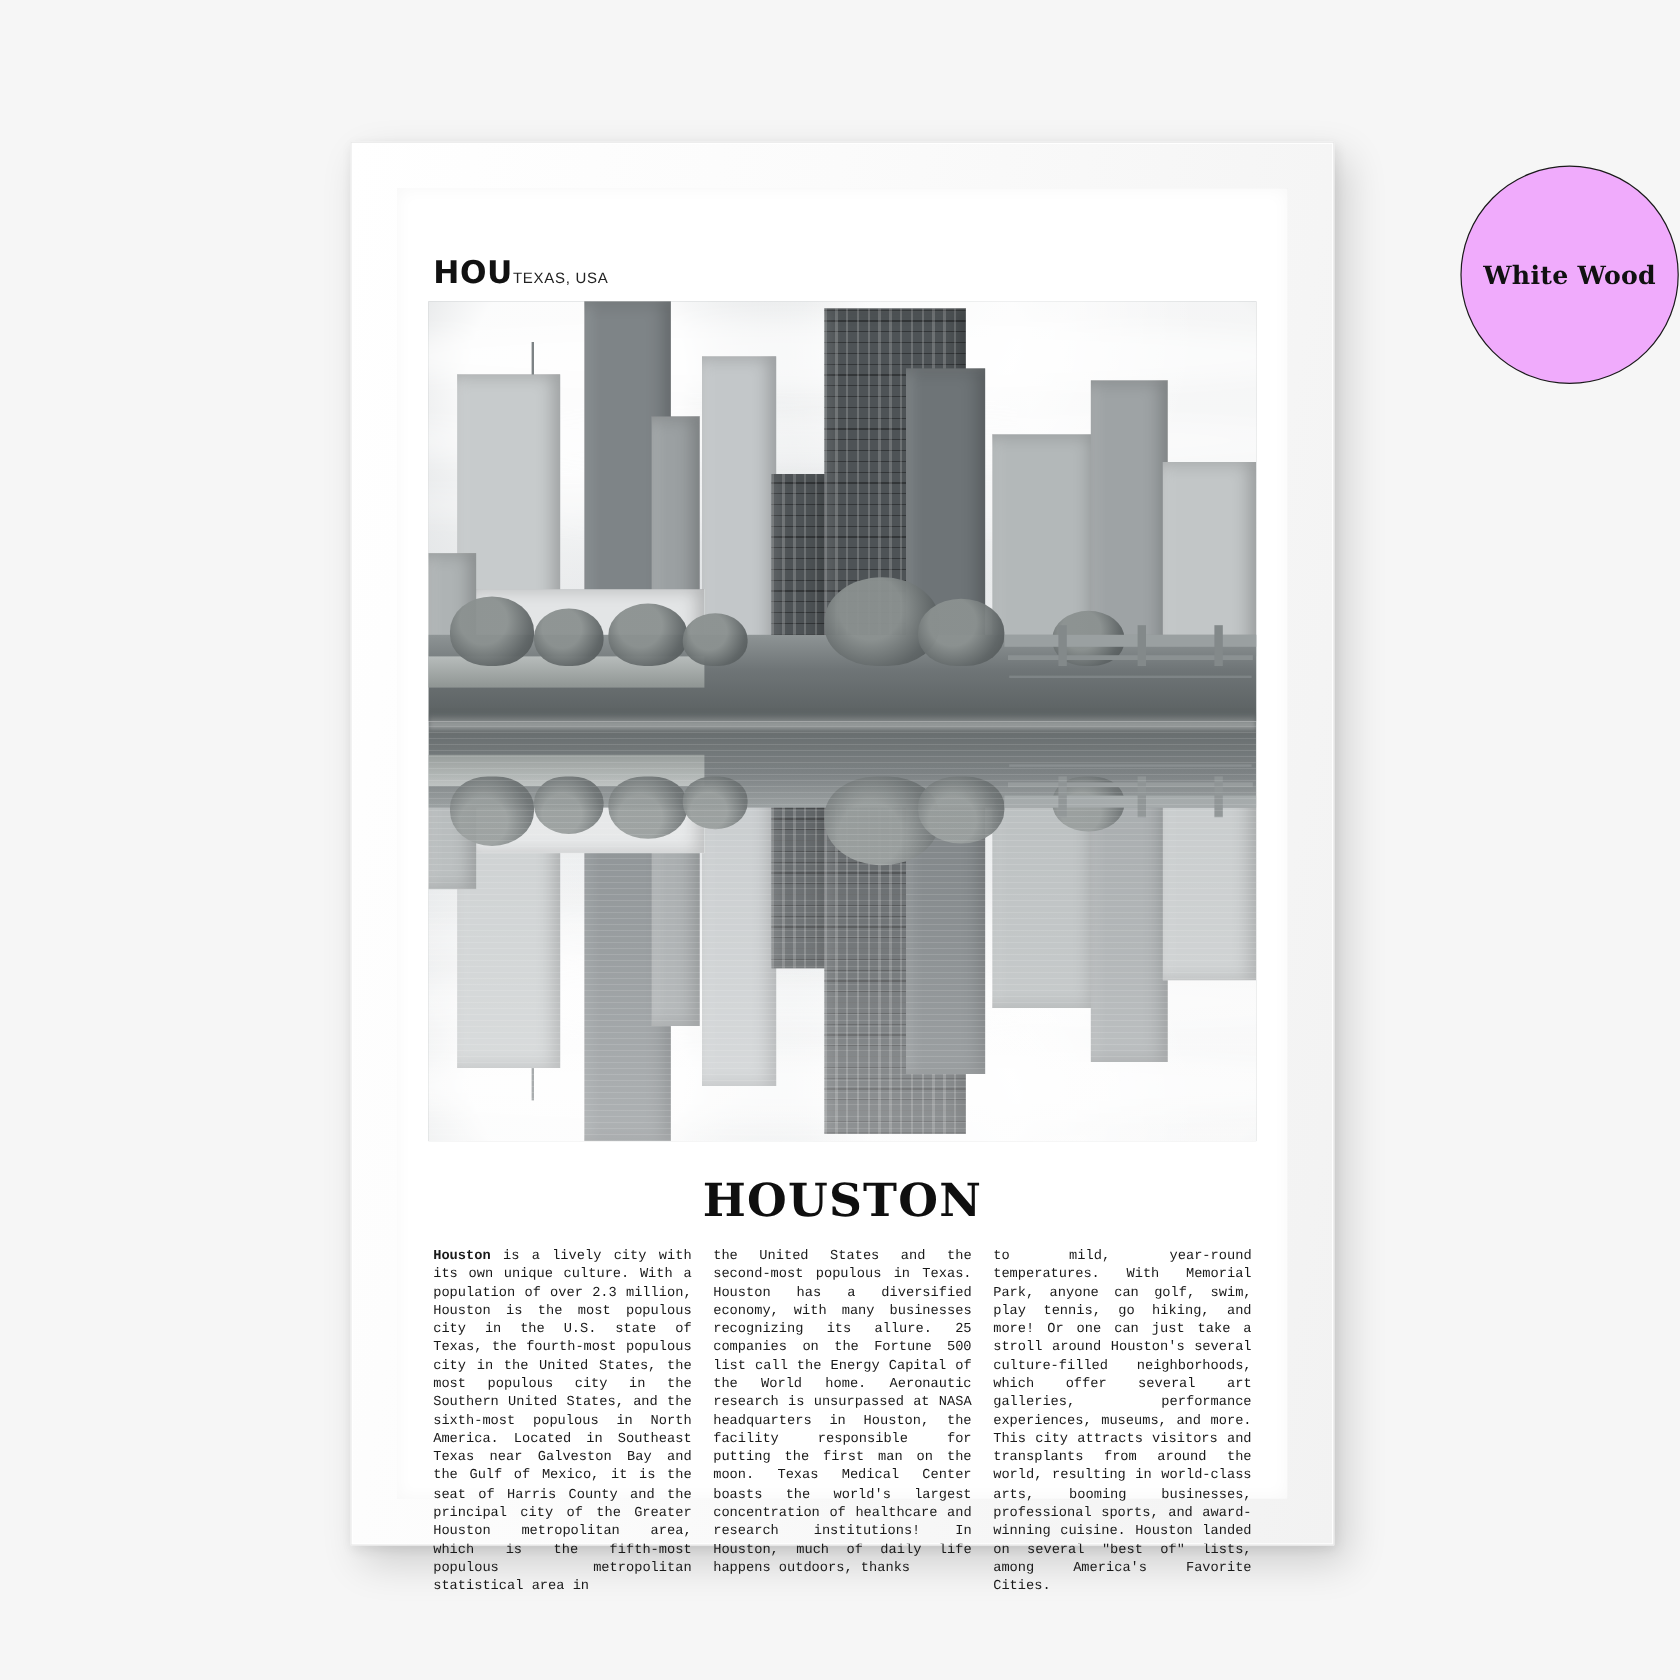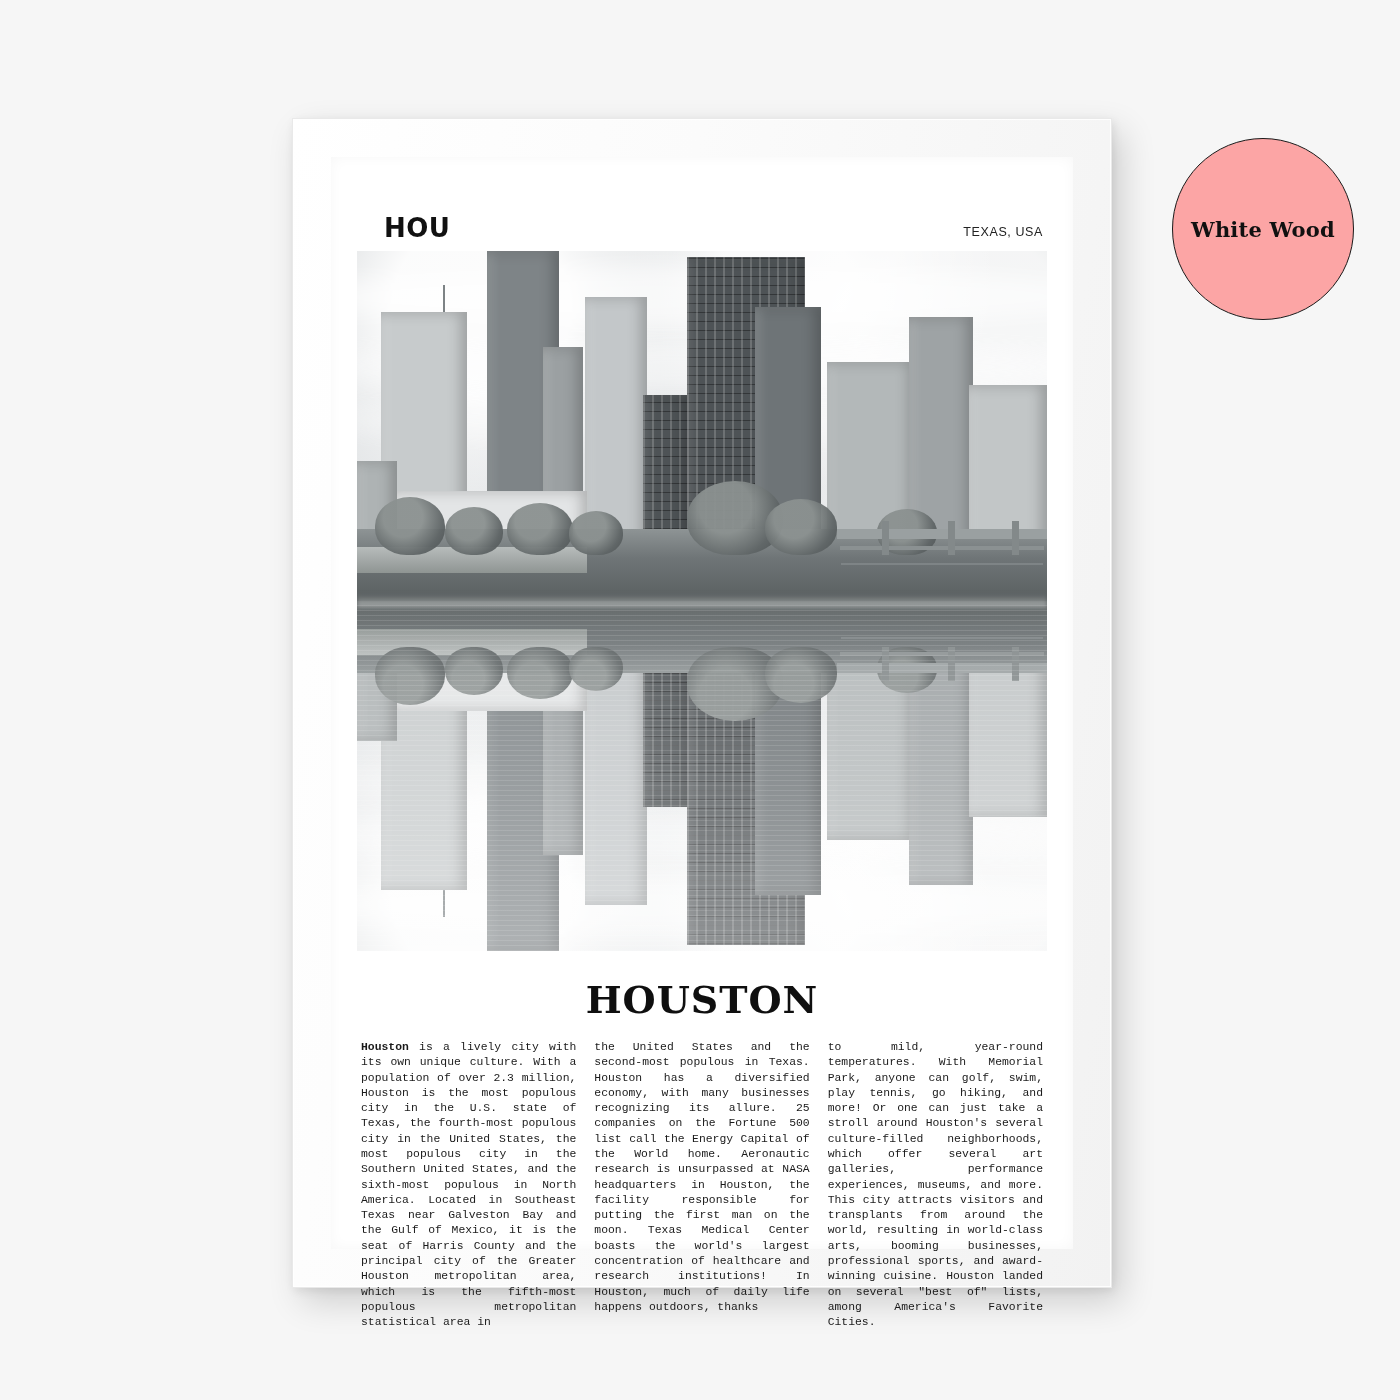--- a/index.html
+++ b/index.html
@@ -63,23 +63,21 @@
     transform: translateX(-50%);
     top: 58px;
     width: 690px;
     height: 1002px;
     background: #ffffff;
   }
 
   .poster-head {
     display: flex;
     align-items: flex-end;
-    justify-content: space-between;
     padding: 0 4px 10px 4px;
-    margin-left: 23px;
   }
   #poster-code {
     font-family: "DejaVu Sans", sans-serif;
     font-weight: bold;
     font-size: 26px;
     letter-spacing: 0.5px;
     color: #111;
     line-height: 1;
   }
   #poster-region {
@@ -241,27 +239,27 @@
     line-height: 1.34;
     text-align: justify;
     color: #1a1a1a;
     hyphens: auto;
   }
   .col b { font-weight: bold; }
 
   
   #badge {
     position: absolute;
-    left: 1172px;
+    left: 1217px;
     top: 138px;
     width: 180px;
     height: 180px;
     border-radius: 50%;
     border: 1.5px solid #1a1a1a;
-    background: #fca5a5;
+    background: #f0abfc;
     display: flex;
     align-items: center;
     justify-content: center;
   }
   #badge-label {
     font-family: "DejaVu Serif", serif;
     font-weight: bold;
     font-size: 21px;
     color: #111;
     letter-spacing: 0.2px;

